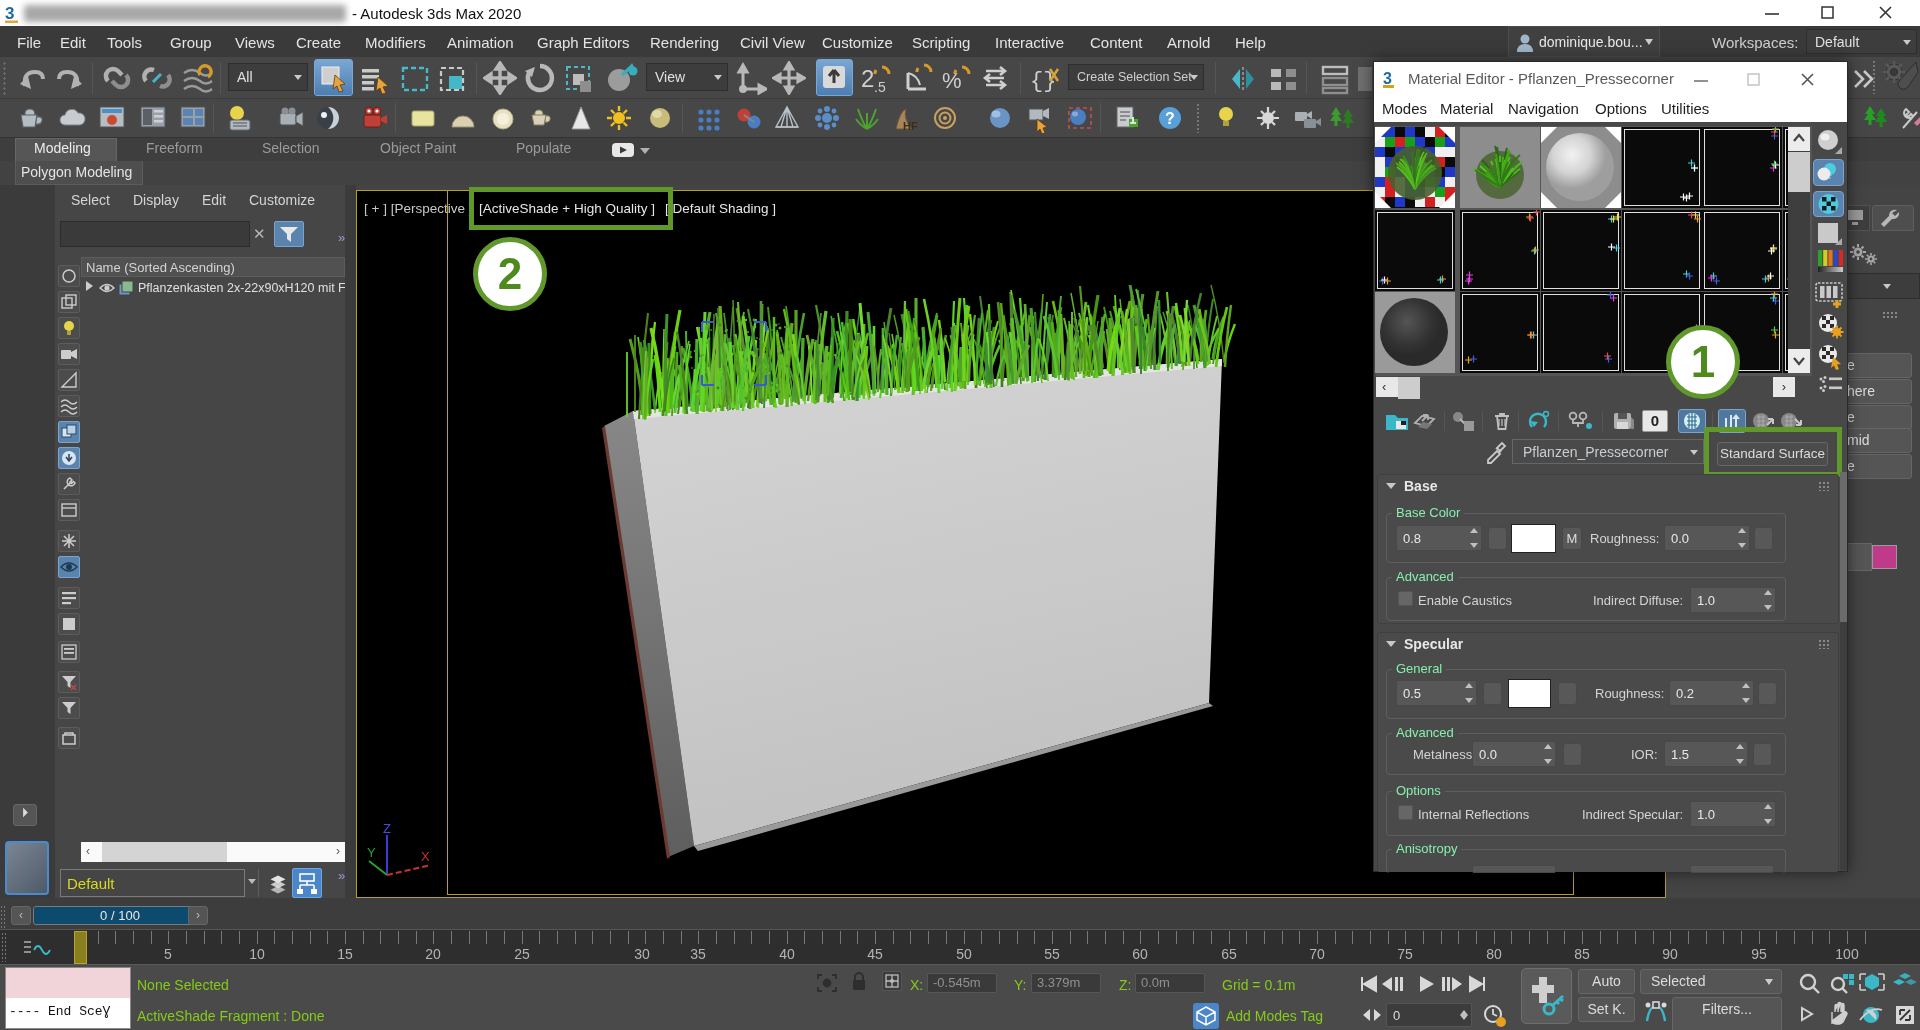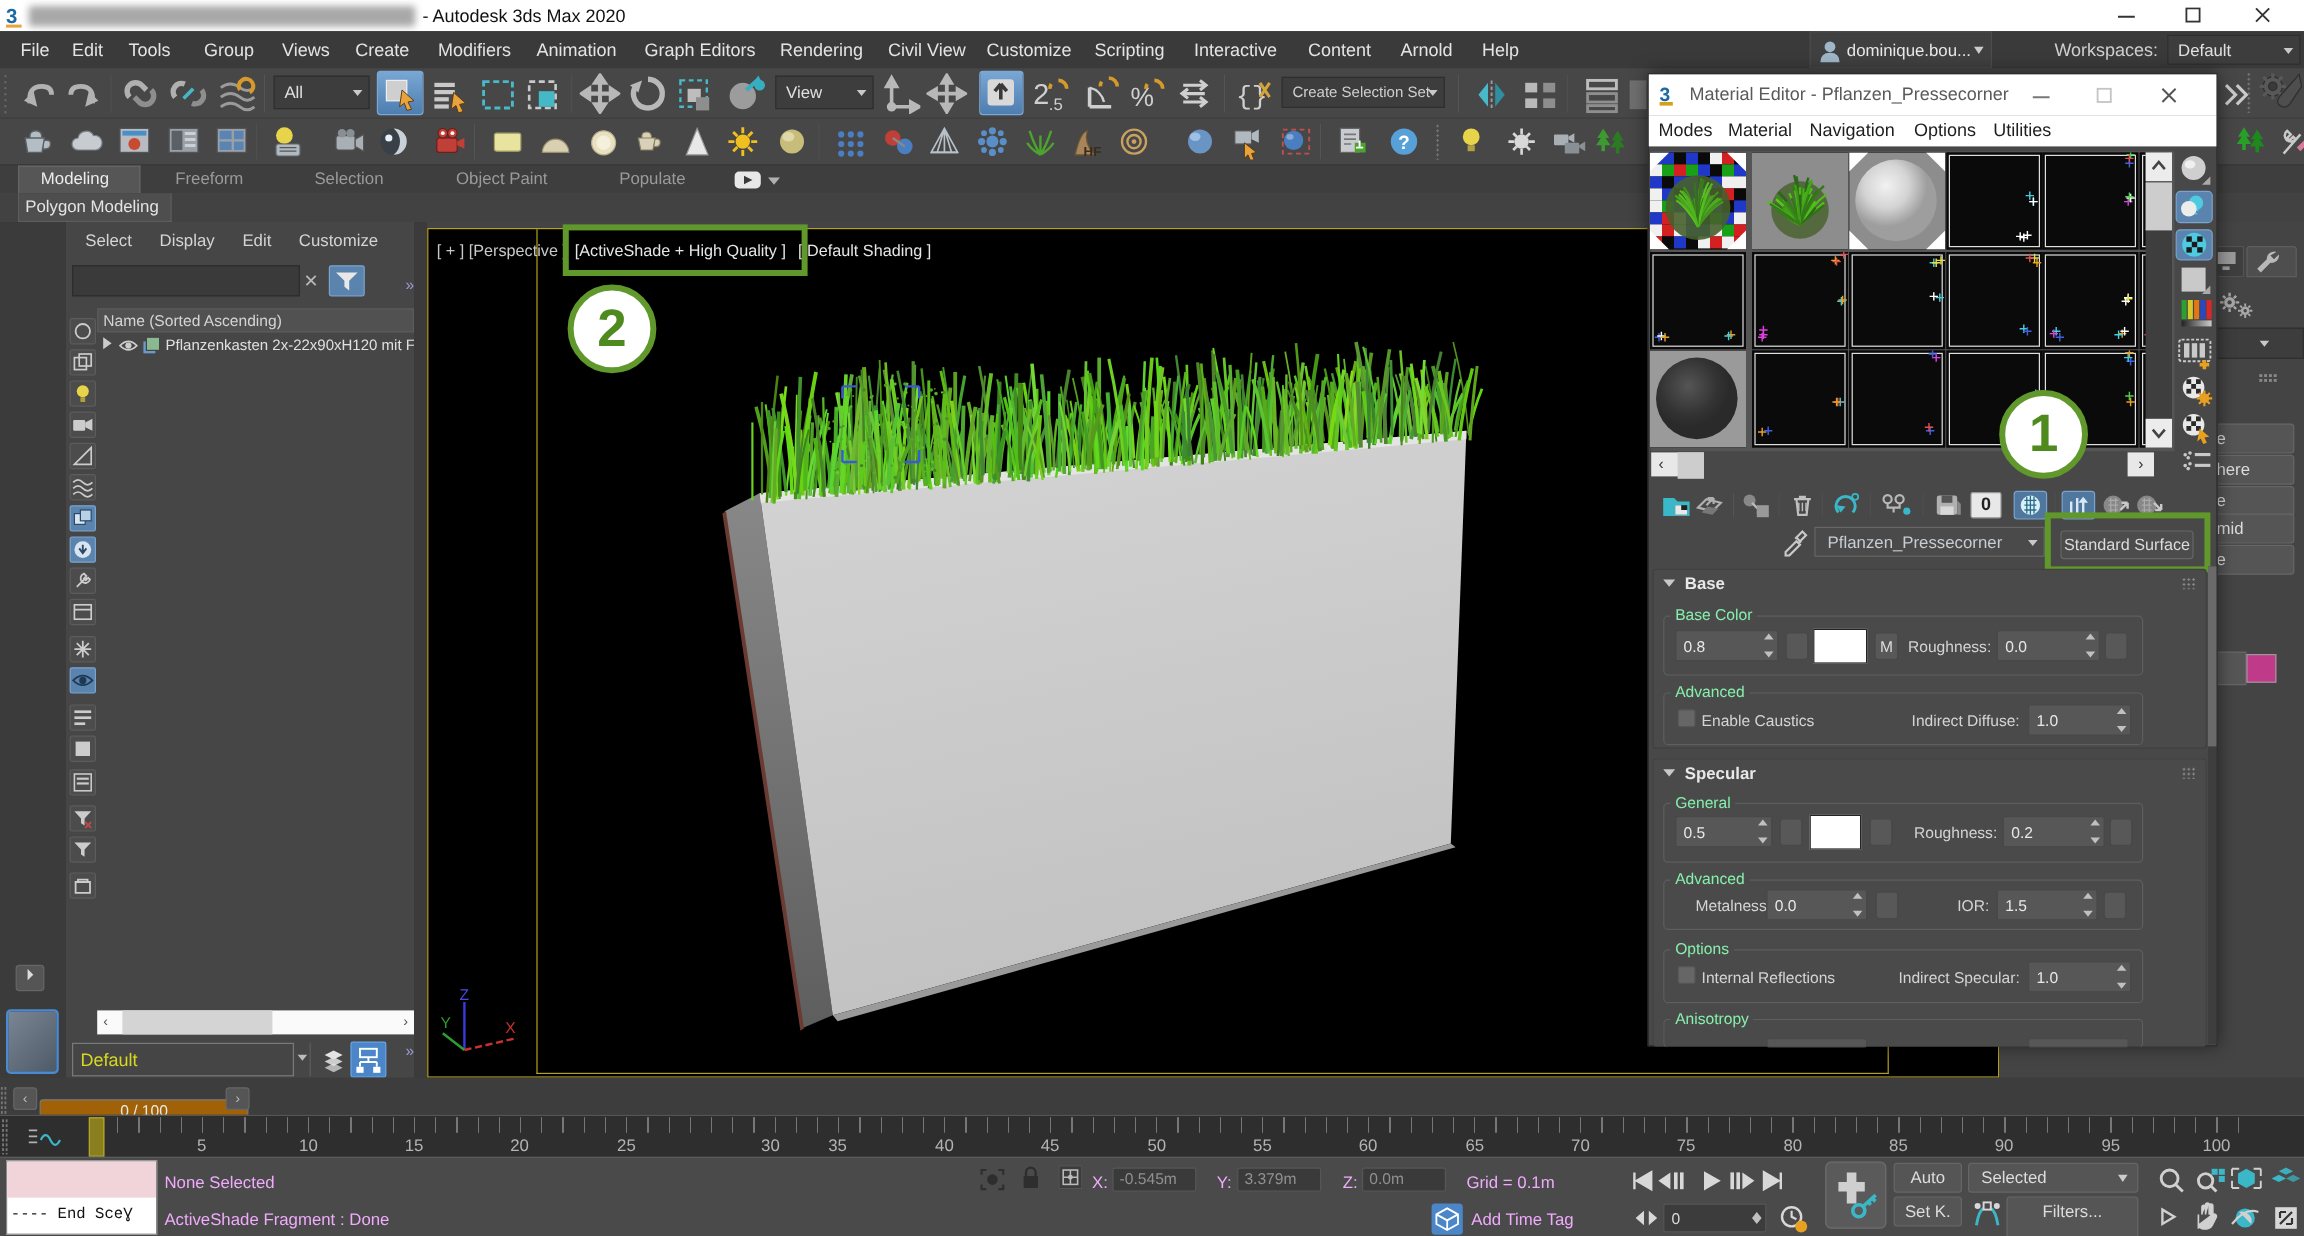--- a/index.html
+++ b/index.html
@@ -50,21 +50,21 @@
 .roll{position:absolute;left:4px;width:462px;background:#4a4a4a;border:1px solid #404040;border-radius:3px}
 .rollhead{height:22px;font-weight:bold;color:#e8e8e8;padding-left:26px;line-height:22px;font-size:14px}
 .tri{position:absolute;left:8px;top:8px;width:0;height:0;border:5px solid transparent;border-top:6px solid #c8c8c8}
 .grip{position:absolute;right:8px;top:6px;width:12px;height:10px;background-image:radial-gradient(#9a9a9a 34%,transparent 36%);background-size:4px 4px;opacity:.8}
 
 #timerow{left:0;top:898px;width:1920px;height:31px;background:#3d3d3d}
 #ruler{left:0;top:929px;width:1920px;height:35px;background:#2e2e2e;border-top:1px solid #555}
 #ticks{position:absolute;left:80px;top:1px;width:1790px;height:13px;background-image:repeating-linear-gradient(90deg,#777 0 1px,transparent 1px 17.67px)}
 .rn{position:absolute;top:16px;color:#b4b4b4;font-size:14px;transform:translateX(-50%)}
 #statusbar{left:0;top:964px;width:1920px;height:66px;background:#4a4a4a;border-top:1px solid #5a5a5a}
-.stxt{position:absolute;color:#f0abfc;font-size:14px;white-space:nowrap}
+.stxt{position:absolute;color:#84cc16;font-size:14px;white-space:nowrap}
 .sinput{position:absolute;background:#3a3a3a;border:1px solid #565656;color:#909090;font-size:13px;padding:1px 5px;border-radius:2px}
 
 .circgreen{position:absolute;border-radius:50%;background:#fff;border:5px solid #61982c;color:#4f8a1e;font-weight:bold;text-align:center}
 </style></head><body>
 <div id="root">
 
 <div class="abs" id="titlebar">
   <svg class="abs" style="left:3px;top:2px" width="22" height="22">
         <rect width="22" height="22" fill="#fff"></rect>
         <text x="2" y="17" font-size="17" font-weight="bold" fill="#1b6aa5" font-family="Liberation Sans">3</text>
@@ -2075,21 +2075,21 @@
   </div>
 </div>
 
 <div class="abs" style="left:1840px;top:472px;width:7px;height:398px;background:#3e3e3e">
       <div class="abs" style="left:0;top:0;width:7px;height:150px;background:#6a6a6a"></div>
     </div>
 
 <div class="abs" id="timerow">
   <div class="abs" style="left:0;top:7px;width:6px;height:24px;background-image:radial-gradient(#777 34%,transparent 36%);background-size:3px 4px"></div>
   <div class="btn" style="left:11px;top:8px;width:20px;height:19px;font-size:12px;line-height:17px;color:#bbb">‹</div>
-  <div class="abs" style="left:33px;top:18px;width:174px;height:19px;background:#a16207;border:1px solid #7a7a7a;border-radius:3px;text-align:center;color:#e8e8e8;font-size:13px;line-height:18px">0 / 100</div>
+  <div class="abs" style="left:33px;top:8px;width:174px;height:19px;background:#0c4a6e;border:1px solid #7a7a7a;border-radius:3px;text-align:center;color:#e8e8e8;font-size:13px;line-height:18px">0 / 100</div>
   <div class="btn" style="left:188px;top:8px;width:20px;height:19px;font-size:12px;line-height:17px;color:#bbb">›</div>
 </div>
 
 <div class="abs" id="ruler">
   <div class="abs" style="left:1px;top:2px;width:6px;height:30px;background-image:radial-gradient(#777 34%,transparent 36%);background-size:3px 4px"></div>
   <div id="ticks" class="abs"></div>
   <span class="rn" style="left:80px">0</span>
       <span class="rn" style="left:168px">5</span>
       <span class="rn" style="left:257px">10</span>
       <span class="rn" style="left:345px">15</span>
@@ -2149,21 +2149,21 @@
   <span class="stxt" style="left:1014px;top:12px">Y:</span>
   <div class="sinput" style="left:1031px;top:8px;width:70px;height:20px">3.379m</div>
   <span class="stxt" style="left:1119px;top:12px">Z:</span>
   <div class="sinput" style="left:1135px;top:8px;width:70px;height:20px">0.0m</div>
   <span class="stxt" style="left:1222px;top:12px">Grid = 0.1m</span>
   <div class="abs" style="left:1193px;top:38px;width:26px;height:26px;background:#4a86c8;border-radius:3px">
         <svg width="26" height="26">
           <path d="M13 4 L22 9 V17 L13 22 L4 17 V9 Z M4 9 L13 14 L22 9 M13 14 V22" fill="none" stroke="#fff" stroke-width="1.5"></path>
         </svg>
       </div>
-  <span class="stxt" style="left:1226px;top:43px">Add Time Tag</span>
+  <span class="stxt" style="left:1226px;top:43px">Add Modes Tag</span>
 
   <svg class="abs" style="left:1358px;top:8px" width="150" height="22">
     <g fill="#d8d8d8">
           <path d="M4 4 v14 M18 4 l-12 7 12 7 Z" stroke="#d8d8d8" stroke-width="2"></path>
           <path d="M34 4 l-10 7 10 7 Z"></path>
           <rect x="37" y="4" width="3" height="14"></rect>
           <rect x="42" y="4" width="3" height="14"></rect>
           <path d="M62 3 l14 8 -14 8 Z"></path>
           <rect x="84" y="4" width="3" height="14"></rect>
           <rect x="89" y="4" width="3" height="14"></rect>

